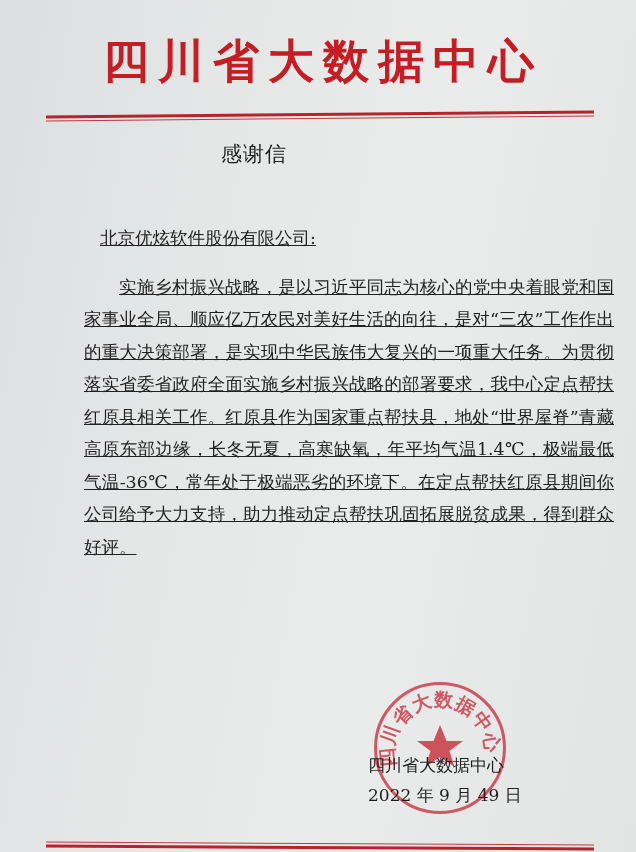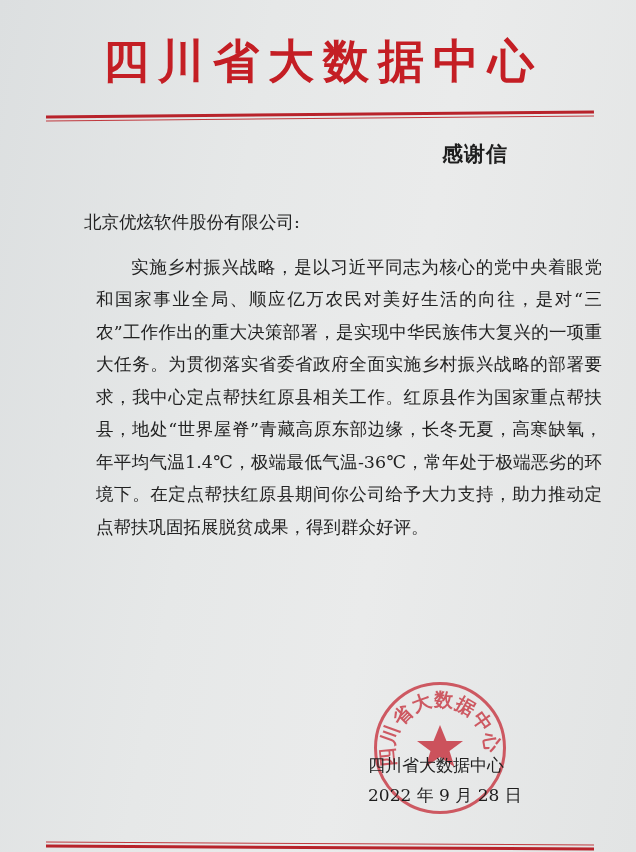--- a/index.html
+++ b/index.html
@@ -48,37 +48,37 @@
       background: #c0393e;
     }
     .rule-top { top: 113px; transform: rotate(-0.5deg); }
     .rule-bottom { top: 843px; transform: rotate(0.3deg); }
     .rule-bottom .thin { order: -1; }
     .letter-title {
       position: absolute;
       top: 140px;
       left: 0;
       width: 508px;
-      text-align: right;
+      text-align: center;
       font-size: 21px;
-      font-weight: bold;
+      font-weight: normal;
       color: #1e1e1e;
       letter-spacing: 1px;
     }
     .body {
       position: absolute;
       left: 84px;
       top: 206px;
       width: 530px;
       font-size: 17.5px;
       line-height: 32.5px;
       color: #222;
     }
-    .salutation { margin: 0; }
-    .para { margin: 12px; text-indent: 35px; text-align: justify; text-align-last: left; }
+    .salutation { margin: 16px; text-decoration: underline; }
+    .para { margin: 0; text-indent: 35px; text-align: justify; text-align-last: left; text-decoration: underline; }
     .signature {
       position: absolute;
       left: 368px;
       top: 750px;
       font-size: 17px;
       line-height: 30px;
       color: #1e1e1e;
       text-align: left;
       z-index: 2;
     }
@@ -120,20 +120,20 @@
     </defs>
     <text font-family="DejaVu Serif, serif" font-size="19" font-weight="bold" fill="rgba(196,40,52,0.75)" letter-spacing="1">
       <textPath href="#sealArc" startOffset="4%">四川省大数据中心</textPath>
     </text>
     <polygon points="63,40 69.5,56 86,56 72.5,66 77.5,82 63,72 48.5,82 53.5,66 40,56 56.5,56" fill="rgba(196,40,52,0.78)"></polygon>
   </svg>
 </div>
 
 <div class="signature">
   <div>四川省大数据中心</div>
-  <div>2022 年 9 月 28 日</div>
+  <div>2022 年 9 月 49 日</div>
 </div>
 
 <div class="rule rule-bottom">
   <div class="thin"></div>
   <div class="gap"></div>
   <div class="thick"></div>
 </div>
 
 </body></html>

